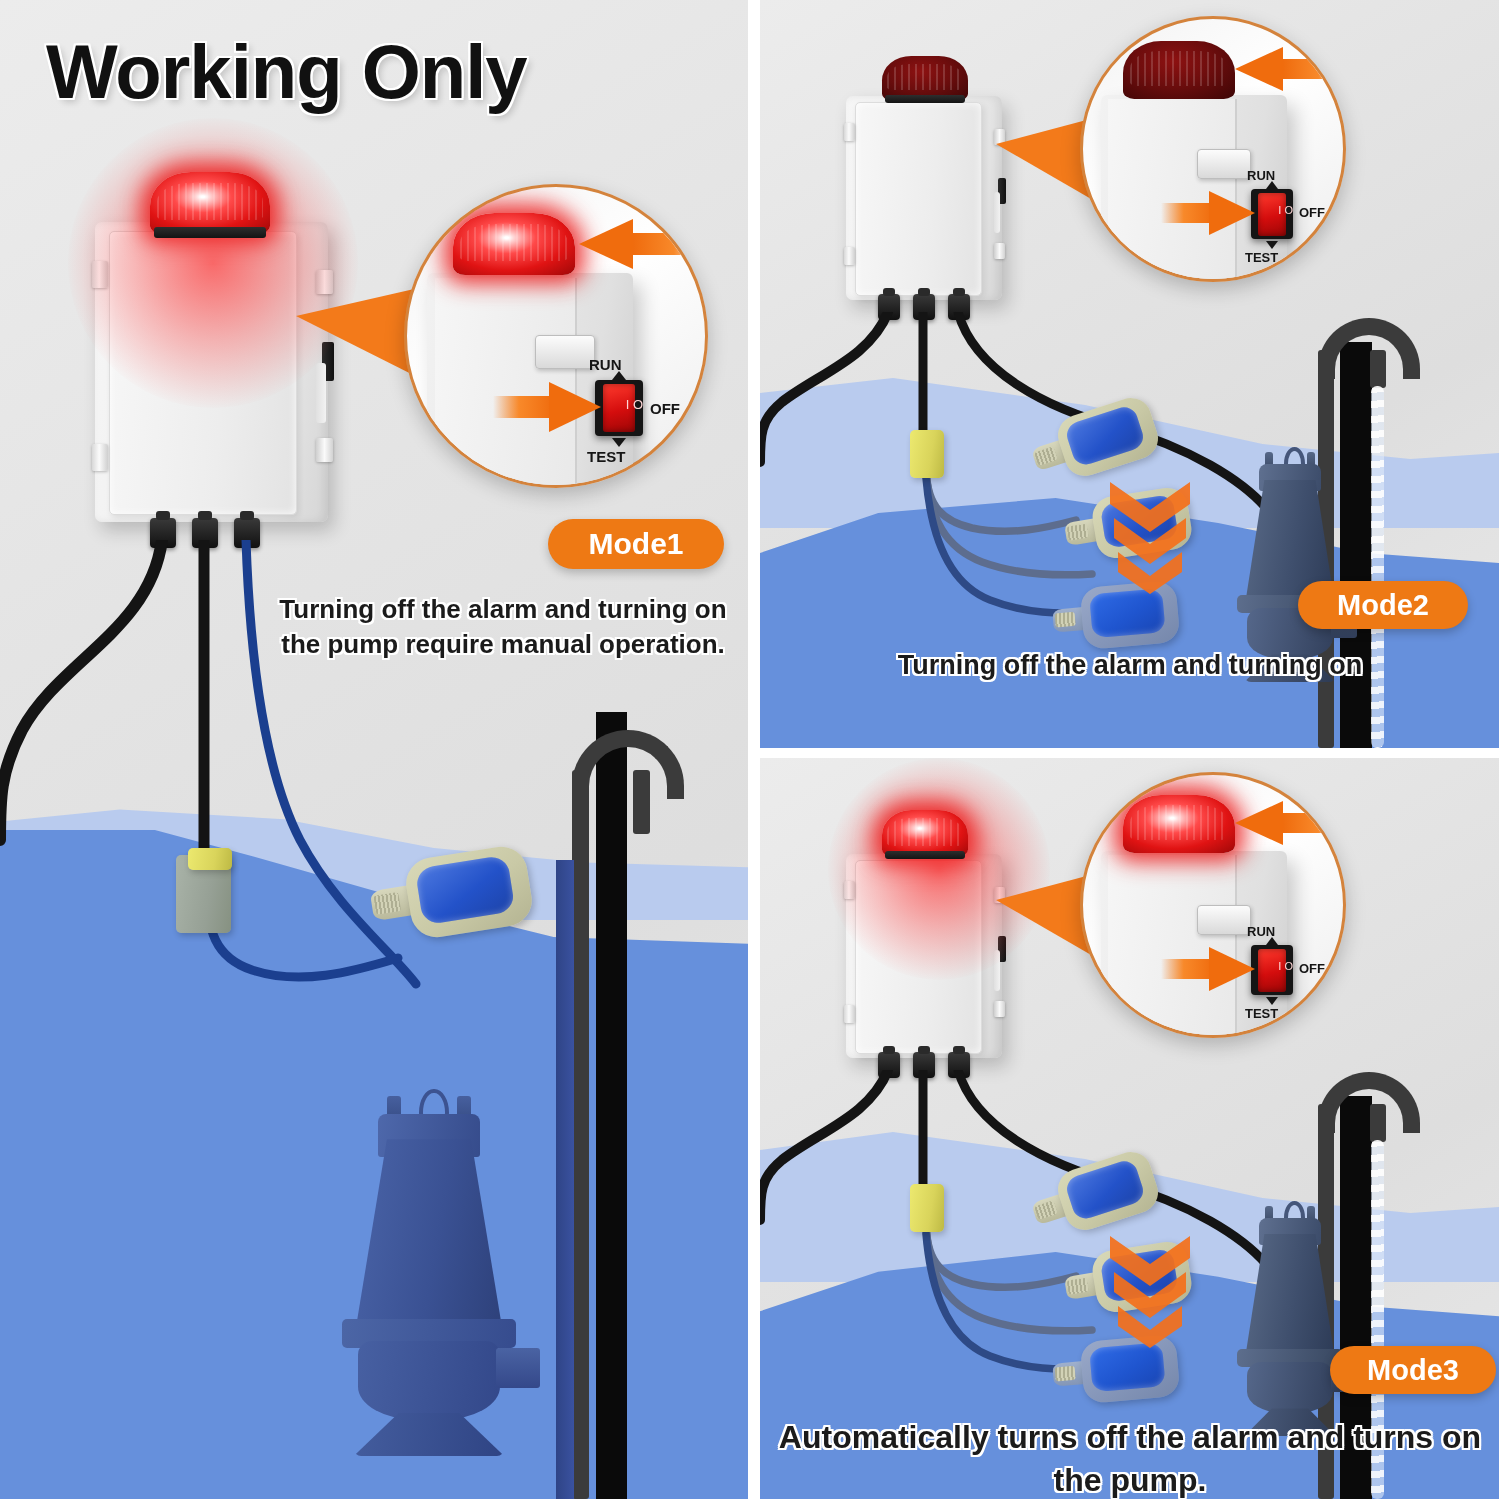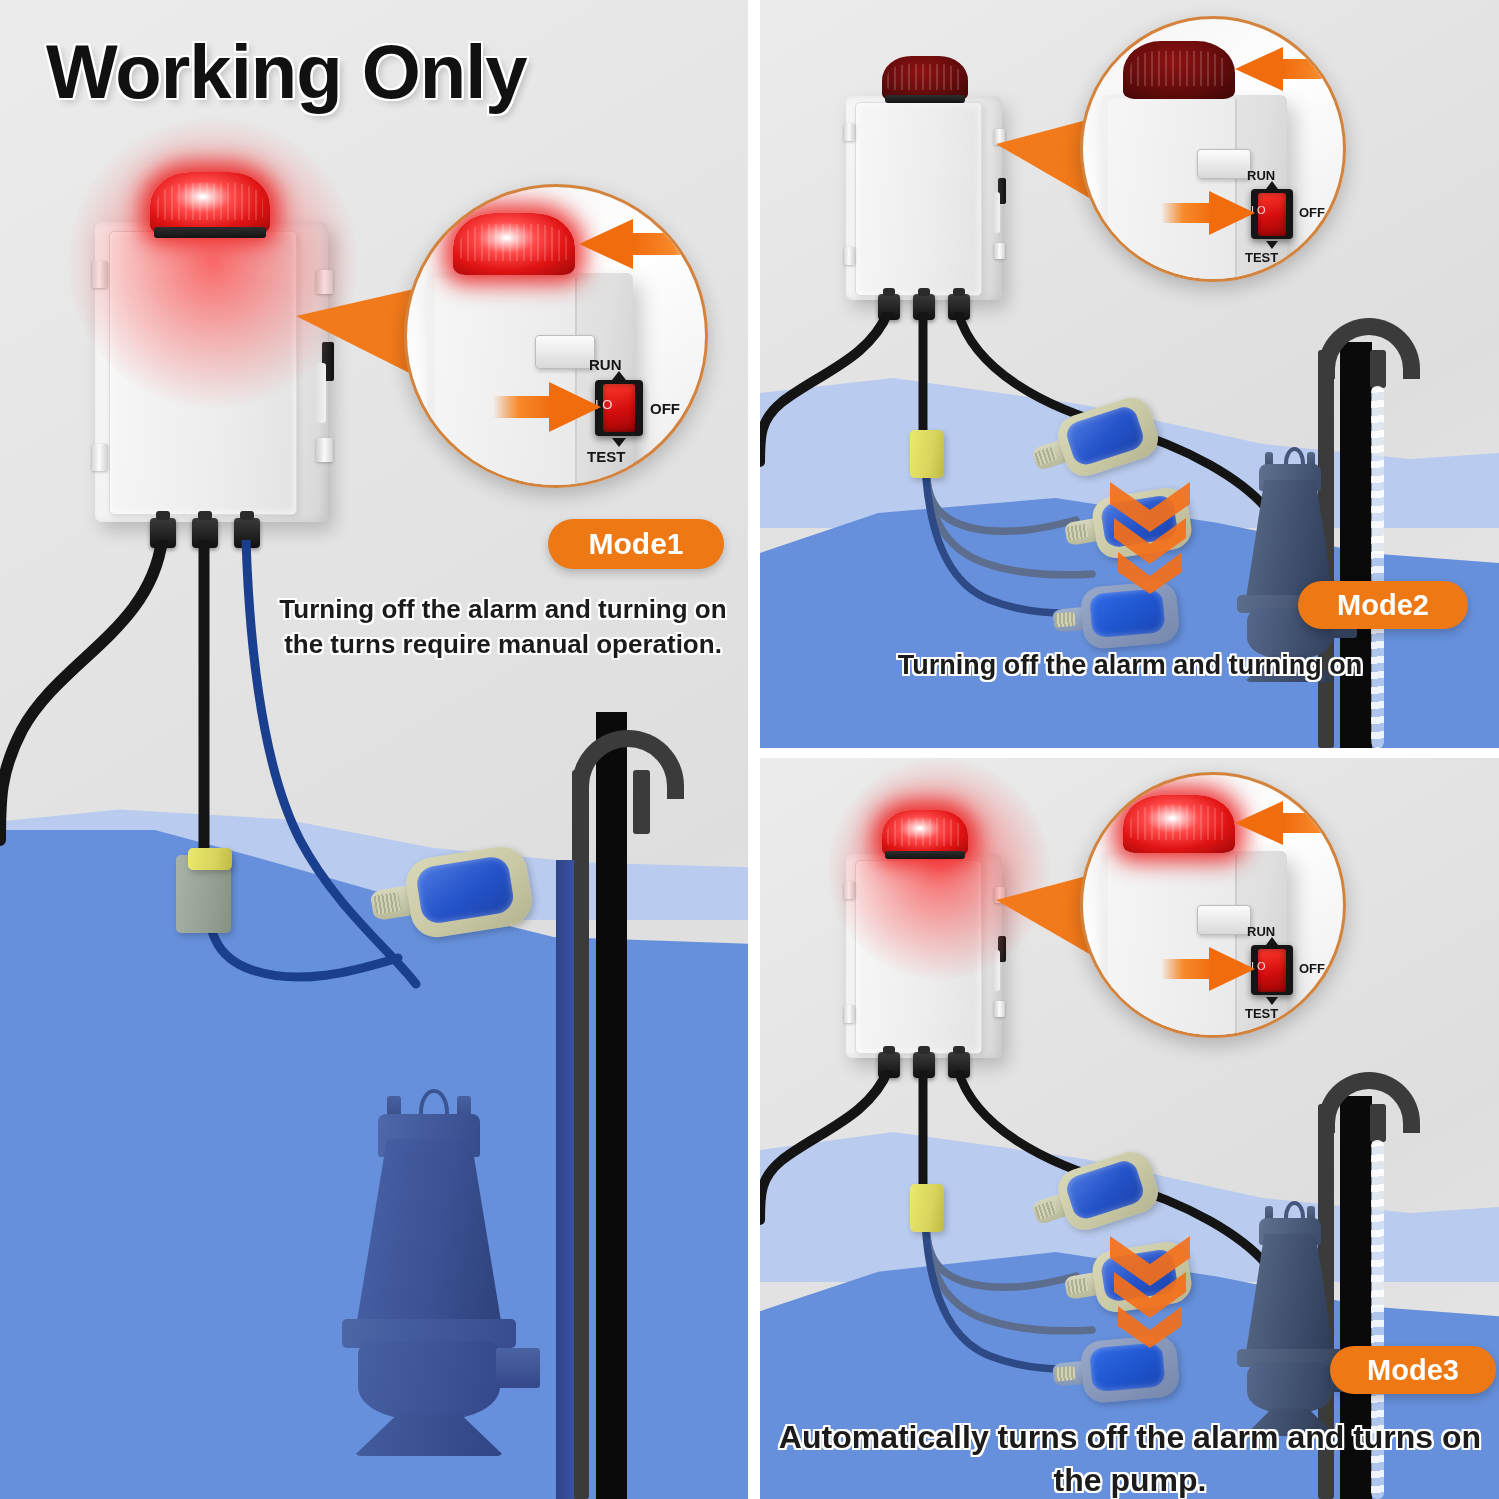--- a/index.html
+++ b/index.html
@@ -91,21 +91,21 @@
   .mag-latch{position:absolute;
     background:linear-gradient(180deg,#fcfcfc,#d9d9d9);
     border:1.5px solid #bdbdbd;border-radius:4px;
     box-shadow:1px 2px 4px rgba(0,0,0,.2);}
 
   .rocker{position:absolute;background:#151515;border-radius:4px;
     box-shadow:0 3px 7px rgba(0,0,0,.45);}
   .rocker .face{position:absolute;left:17%;top:7%;width:66%;height:86%;
     background:linear-gradient(165deg,#ff3b2e,#d40d0d 55%,#9c0606);
     border-radius:3px;box-shadow:inset 0 0 6px rgba(0,0,0,.4);}
-  .rocker .sym{position:absolute;left:0;top:32%;width:100%;text-align:left;
+  .rocker .sym{position:absolute;left:0;top:32%;width:100%;text-align:right;
     color:#ffd7d7;font-size:13px;line-height:1;font-family:"Liberation Sans",sans-serif;}
   .sw-label{position:absolute;color:#151515;font-size:15px;font-weight:600;
     font-family:"Liberation Sans",sans-serif;white-space:nowrap;}
   .sw-tri{position:absolute;width:0;height:0;}
 
   
   .arrow-left, .arrow-right{position:absolute;}
 
   
   .floatsw{position:absolute;}
@@ -300,21 +300,21 @@
           </defs>
         <rect x="0" y="15" width="62" height="22" fill="url(#ag2)"></rect>
         <polygon points="108,26 56,1 56,51" fill="#f06c0d"></polygon>
       </svg>
     </div>
 
     <div class="mode-badge" style="left:548px;top:519px;width:176px;height:50px;font-size:30px;">Mode1</div>
 
     <div class="caption" style="left:258px;top:592px;width:490px;font-size:26px;">
       <div>Turning off the alarm and turning on</div>
-      <div>the turns require manual operation.</div>
+      <div>the pump require manual operation.</div>
     </div>
   </div>
 
   <div class="panel" id="panel-mode2">
     <div class="wall"></div>
 
     <div class="water-light" style="left:0;top:378px;width:100%;height:150px;
                 clip-path:polygon(0 10%,18% 0%,44% 18%,68% 44%,88% 54%,100% 50%,100% 100%,0 100%);"></div>
     <div class="water" style="top:498px;height:250px;
                 clip-path:polygon(0 22%,16% 6%,40% 0%,62% 10%,82% 22%,100% 26%,100% 100%,0 100%);"></div>

